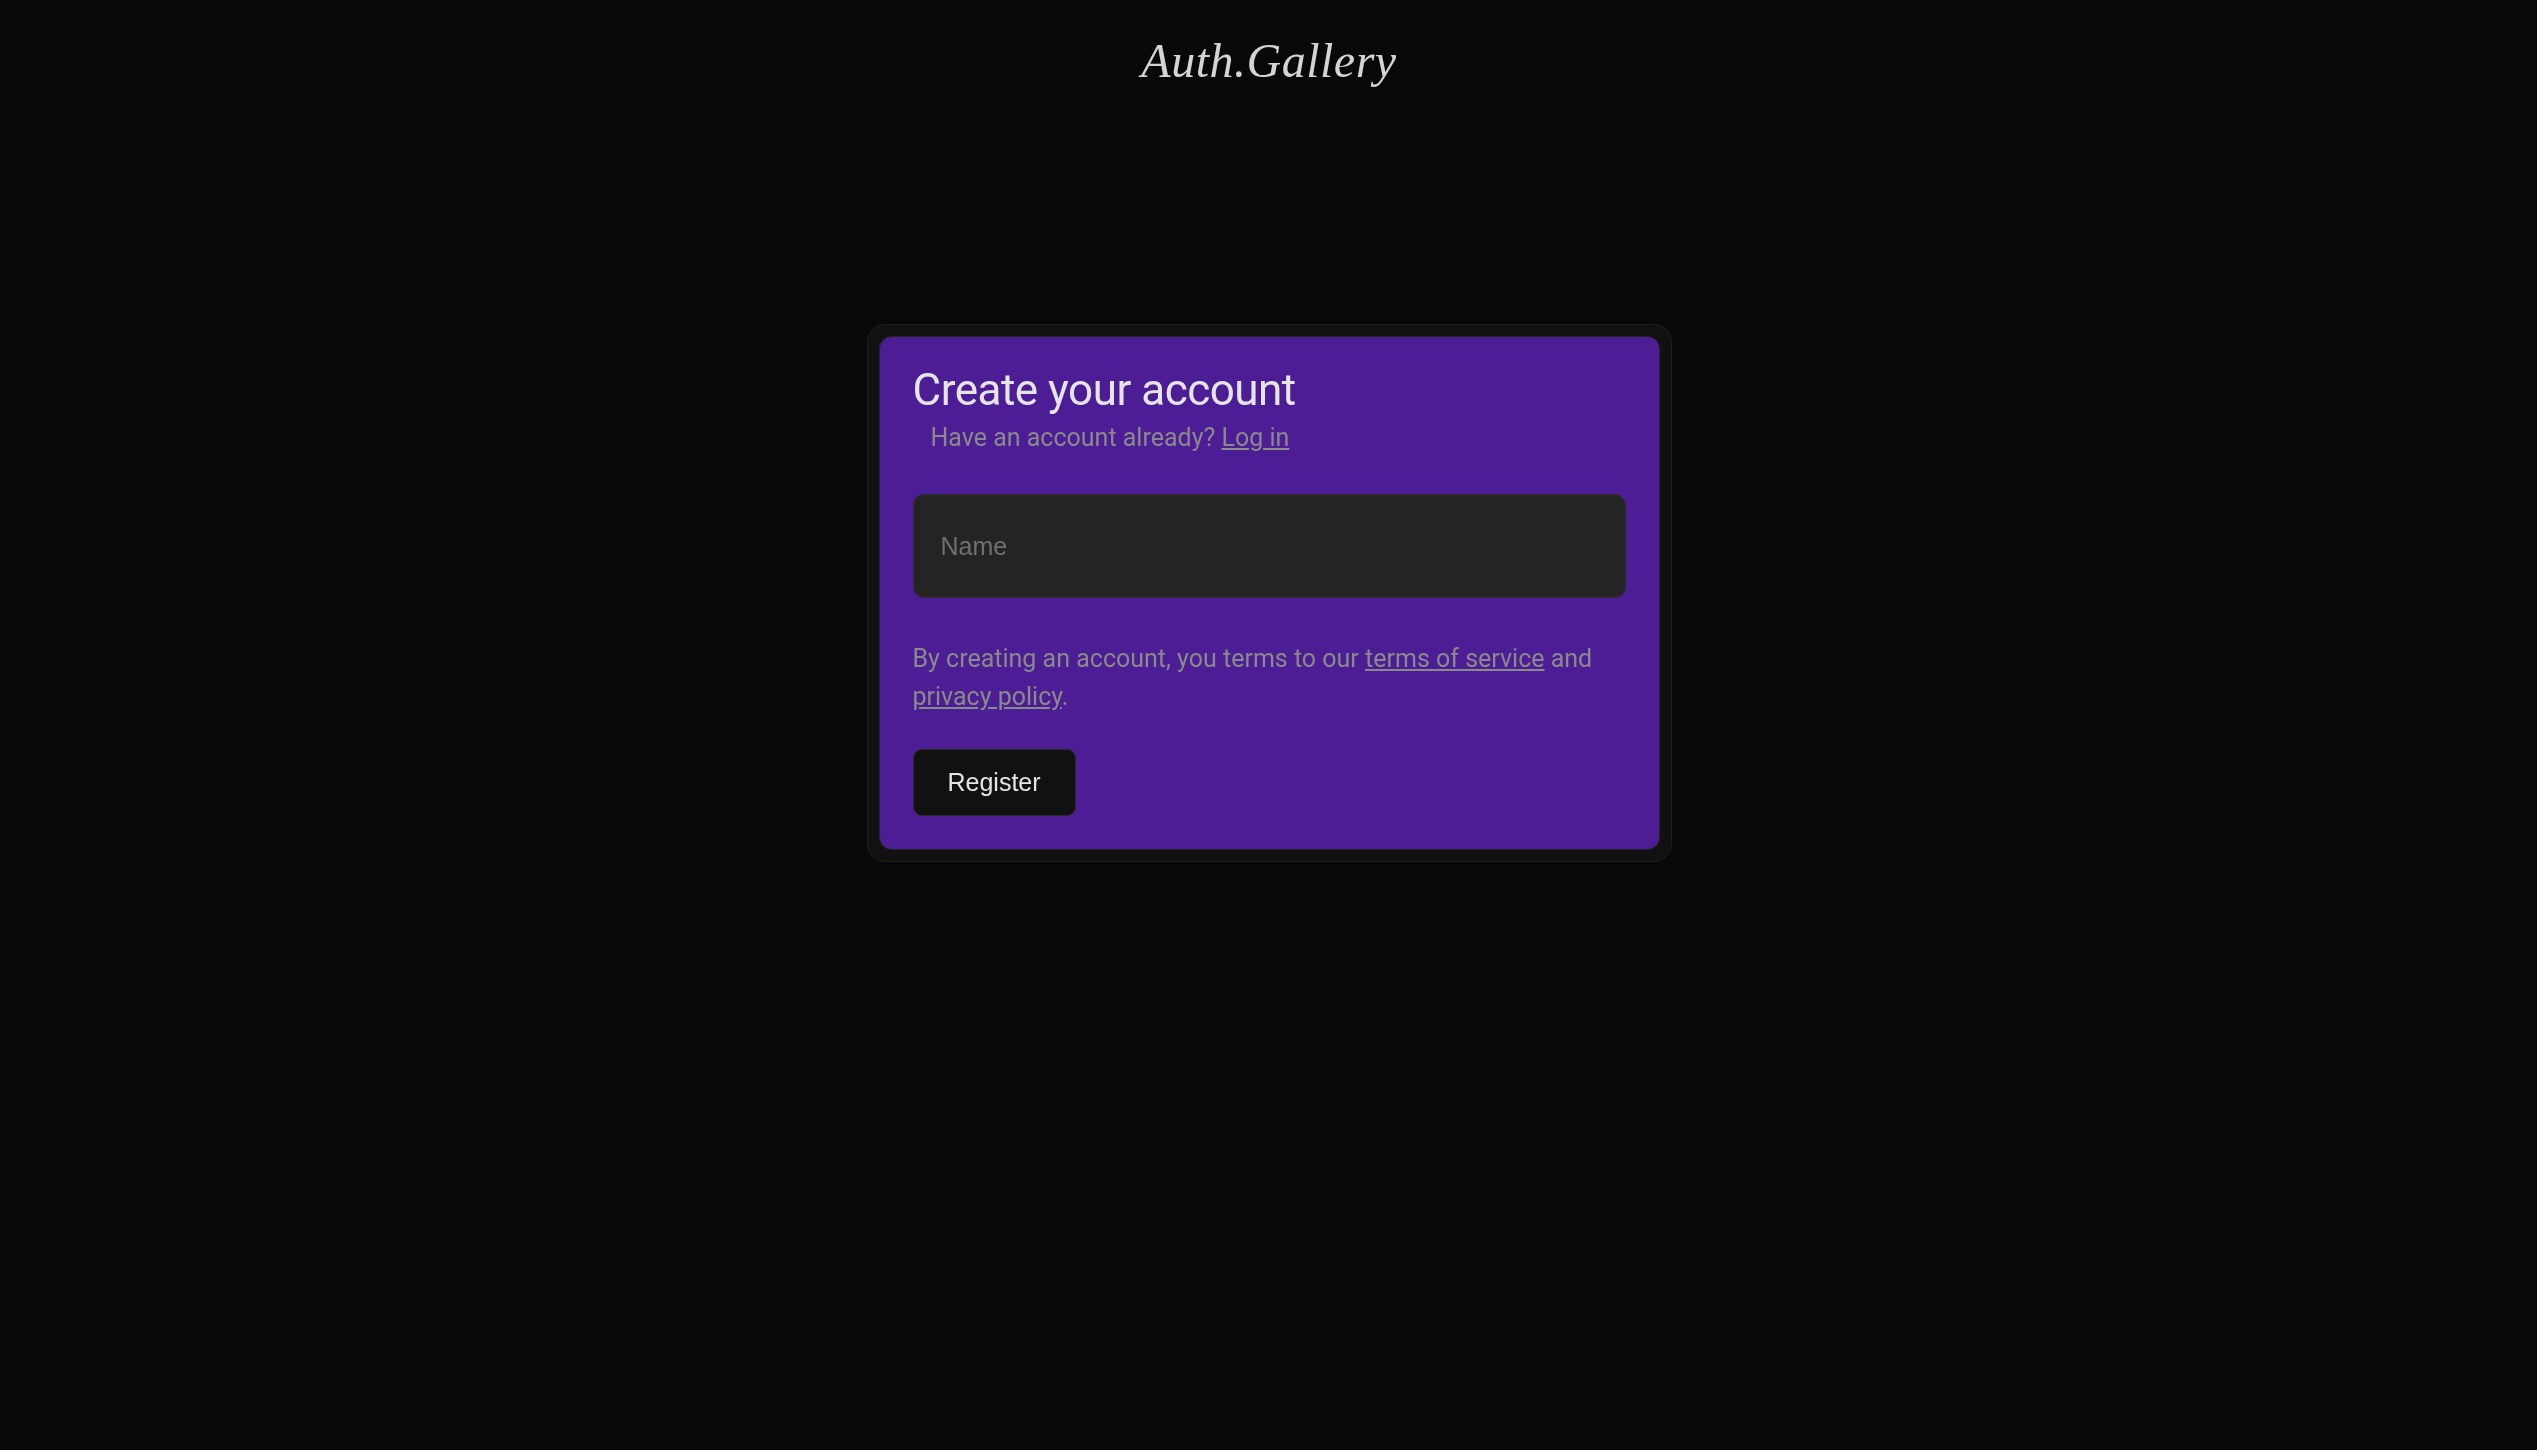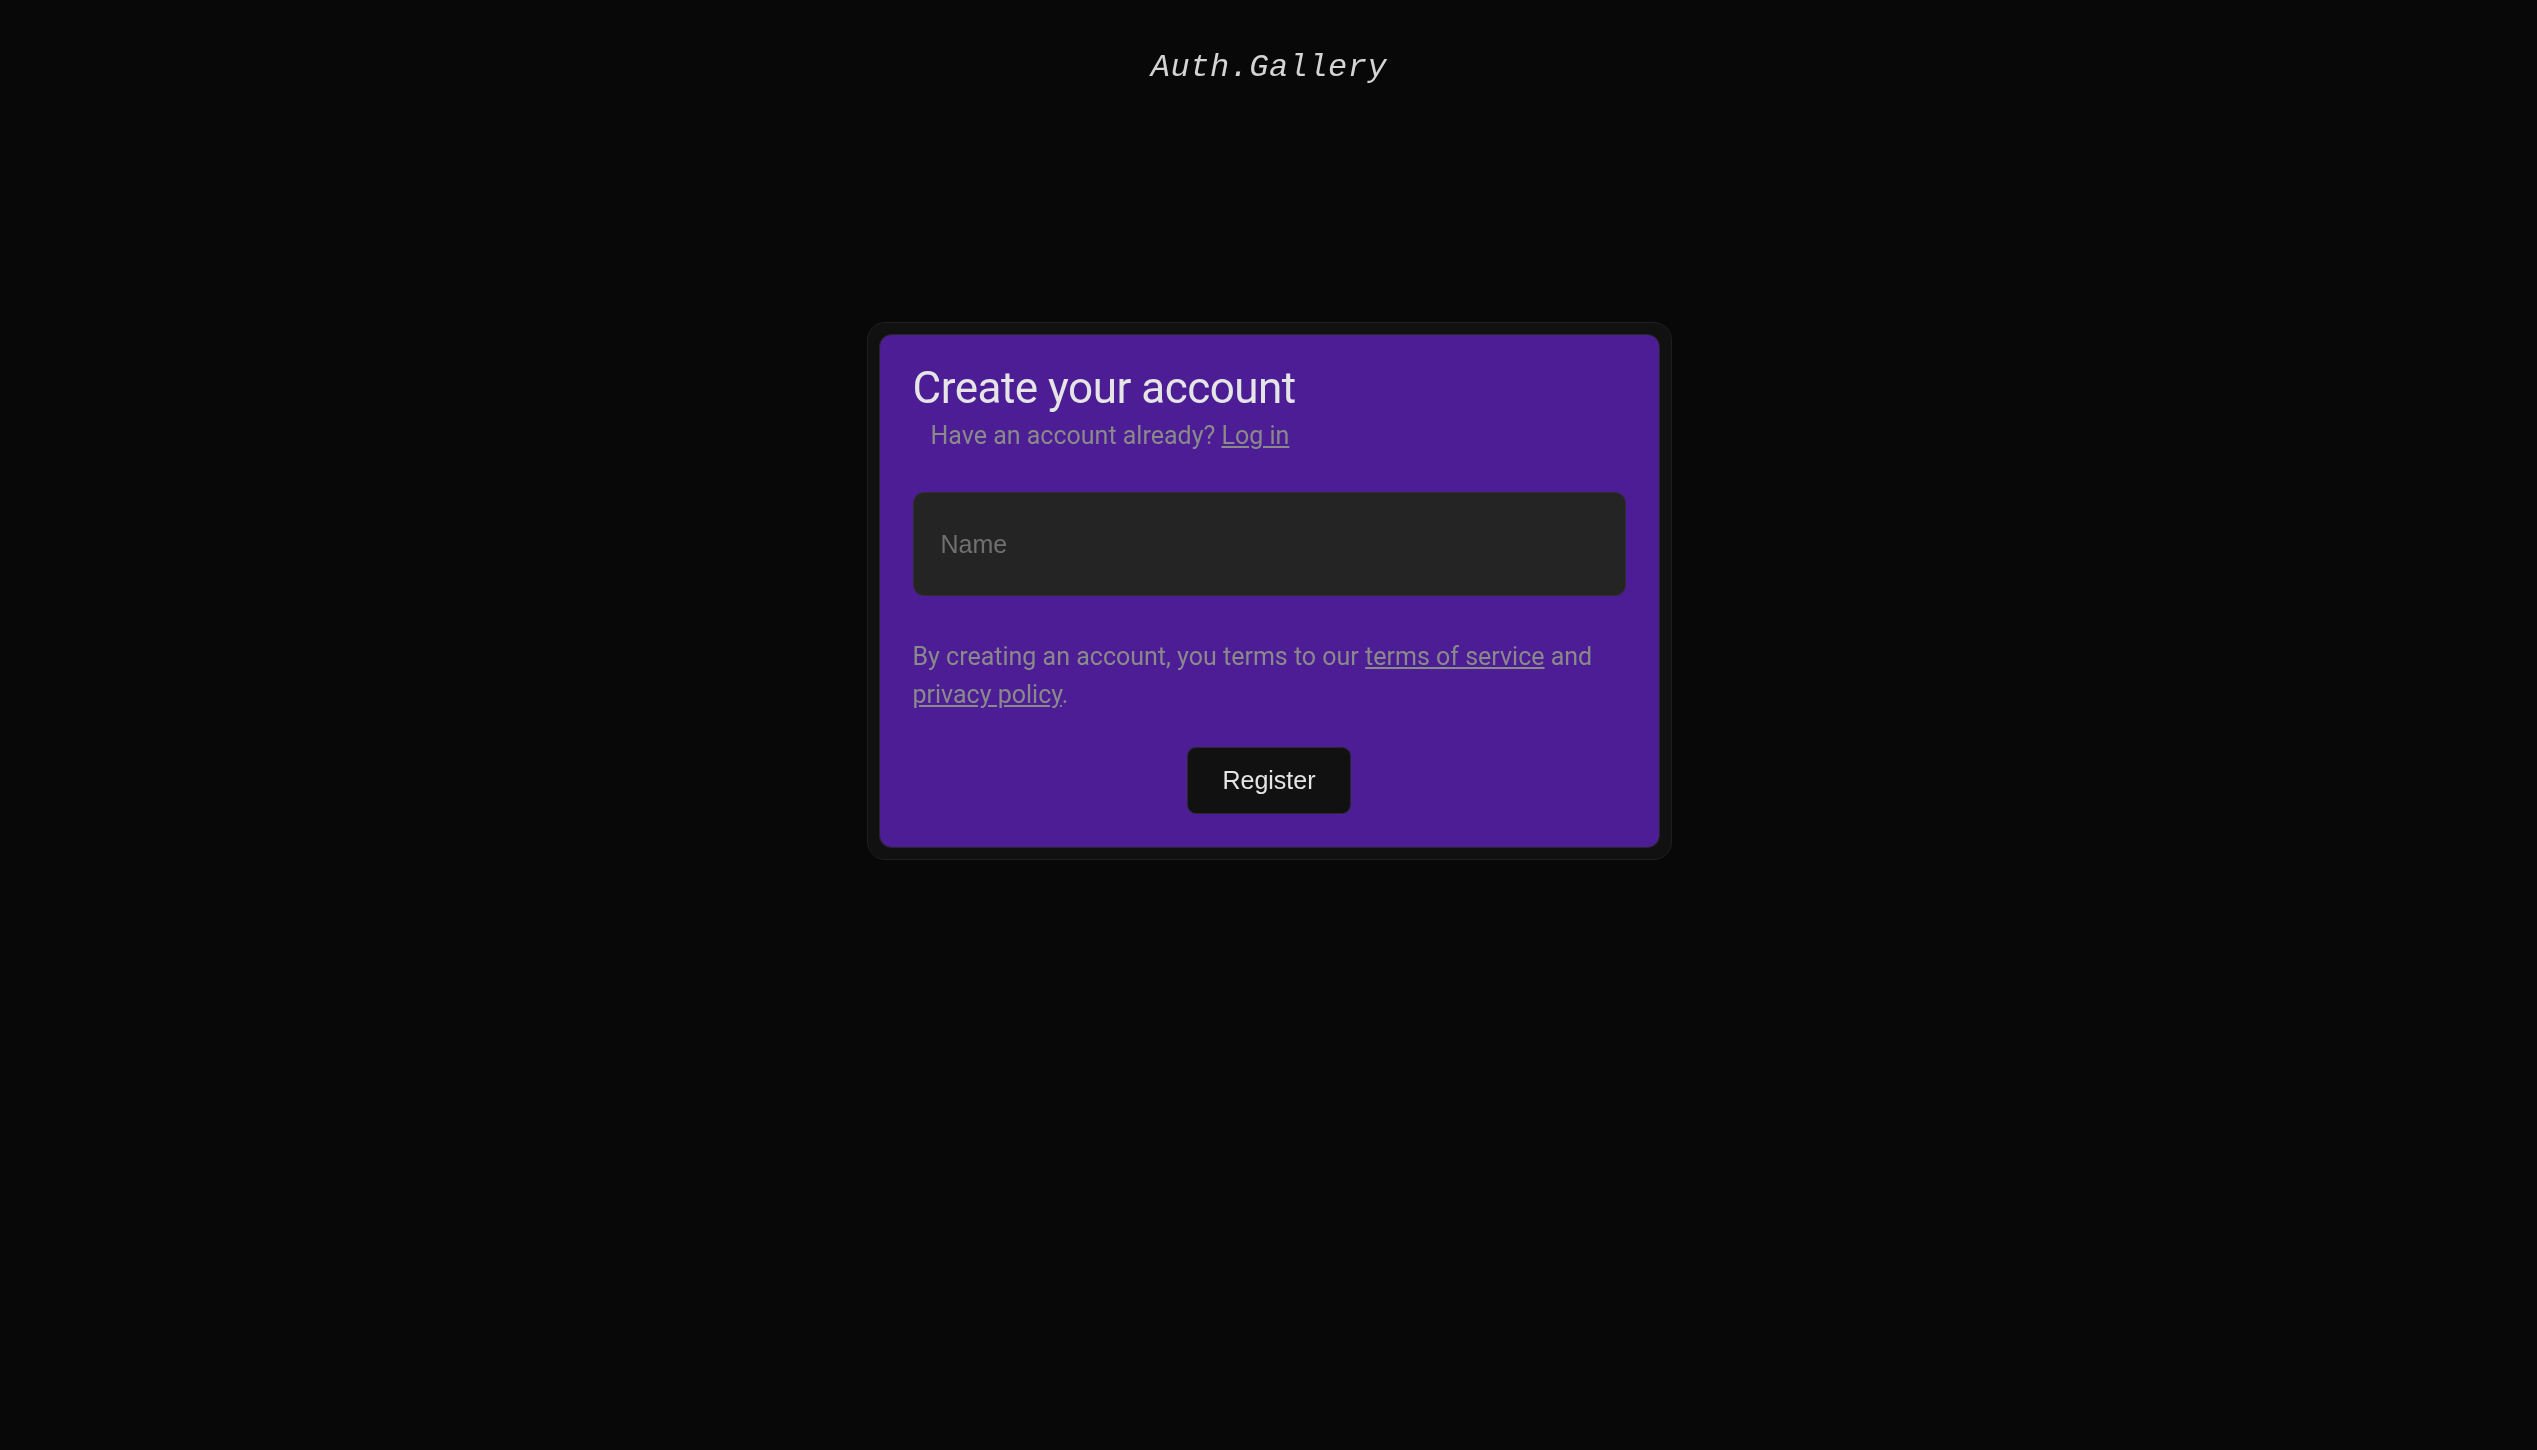--- a/index.html
+++ b/index.html
@@ -19,25 +19,25 @@
 
     .container {
       width: 100%;
       height: 100%;
       display: flex;
       flex-direction: column;
       align-items: center;
     }
 
     .brand-title {
-      font-family: Liberation Mono, monospace;
+      font-family: Liberation Serif, serif;
       font-style: italic;
-      font-size: 32px;
+      font-size: 48px;
       color: #d4d4d4;
-      margin-top: 49px;
+      margin-top: 33px;
       font-weight: 400;
       letter-spacing: 0.5px;
     }
 
     .card-outer {
       margin-top: 236px;
       width: 805px;
       padding: 11px;
       background-color: #111111;
       border-radius: 18px;
@@ -104,21 +104,21 @@
     }
 
     .agreement-link {
       color: #8a8a8a;
       text-decoration: underline;
       cursor: pointer;
     }
 
     .button-row {
       display: flex;
-      justify-content: center;
+      justify-content: flex-start;
       margin-top: 34px;
     }
 
     .register-button {
       background-color: #111111;
       color: #e5e5e5;
       border: 0.9px solid #2a2a2a;
       border-radius: 9px;
       padding: 18px 34px;
       font-size: 25px;

